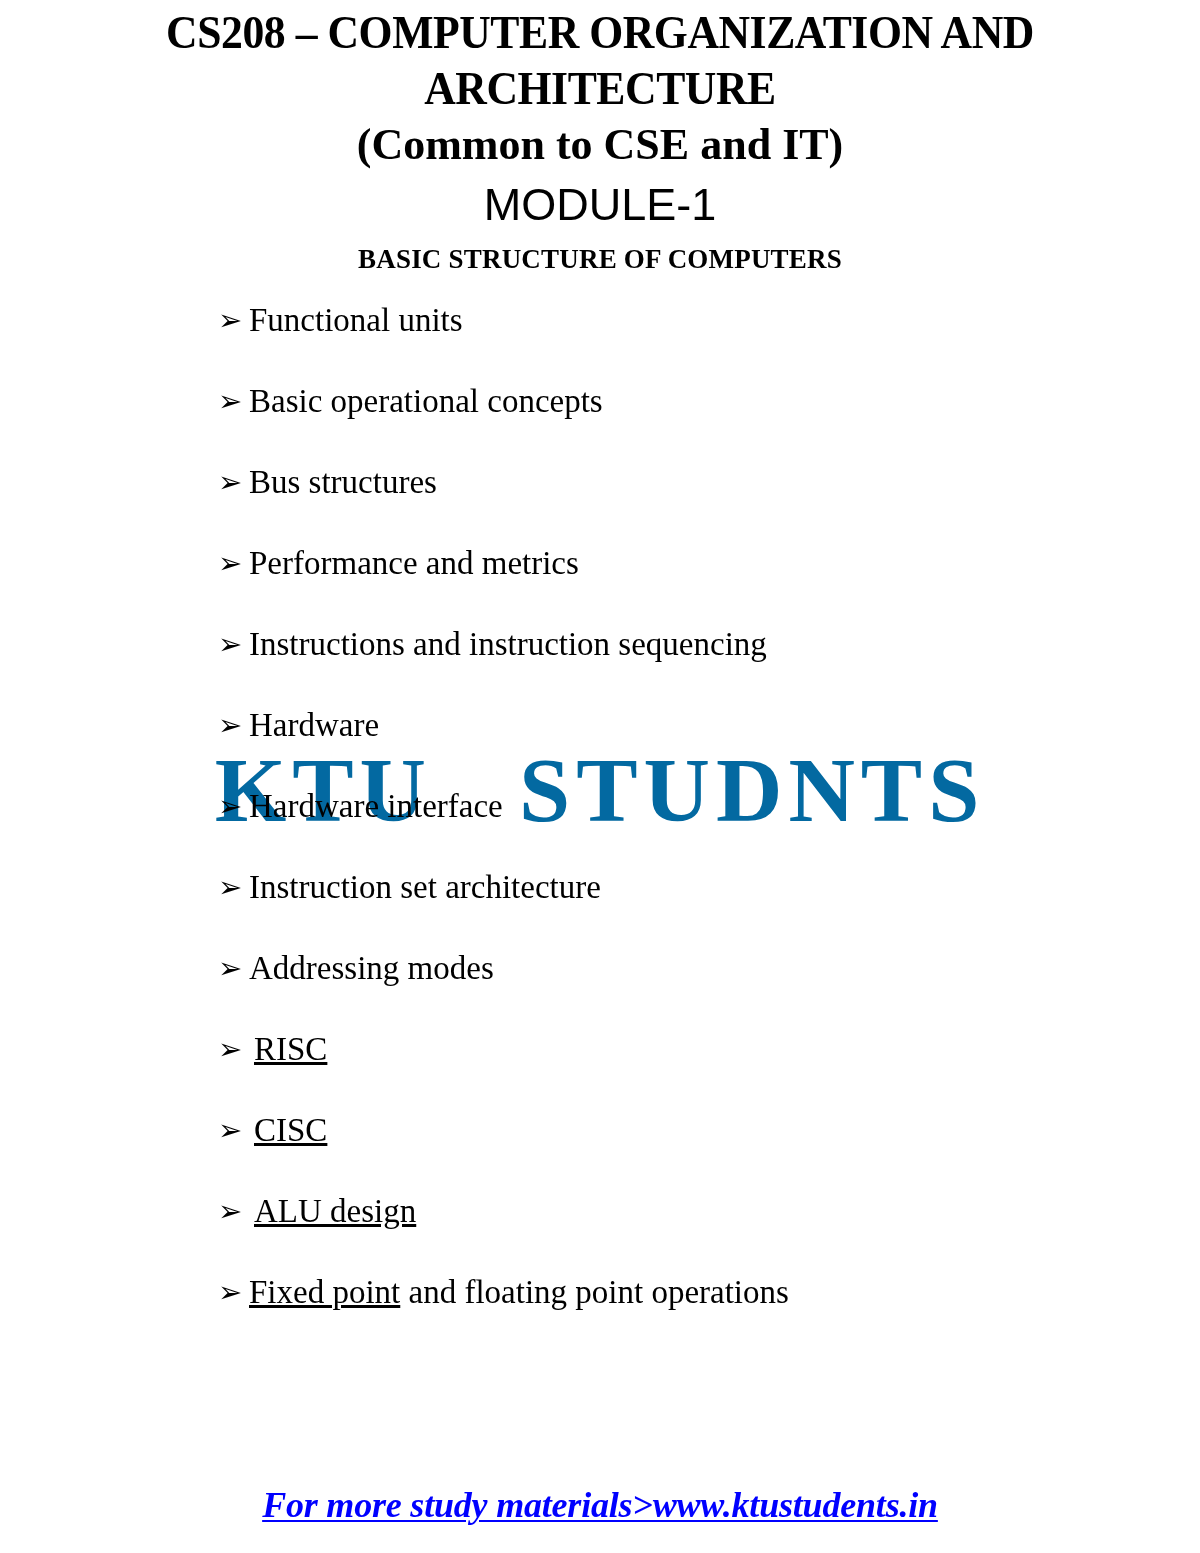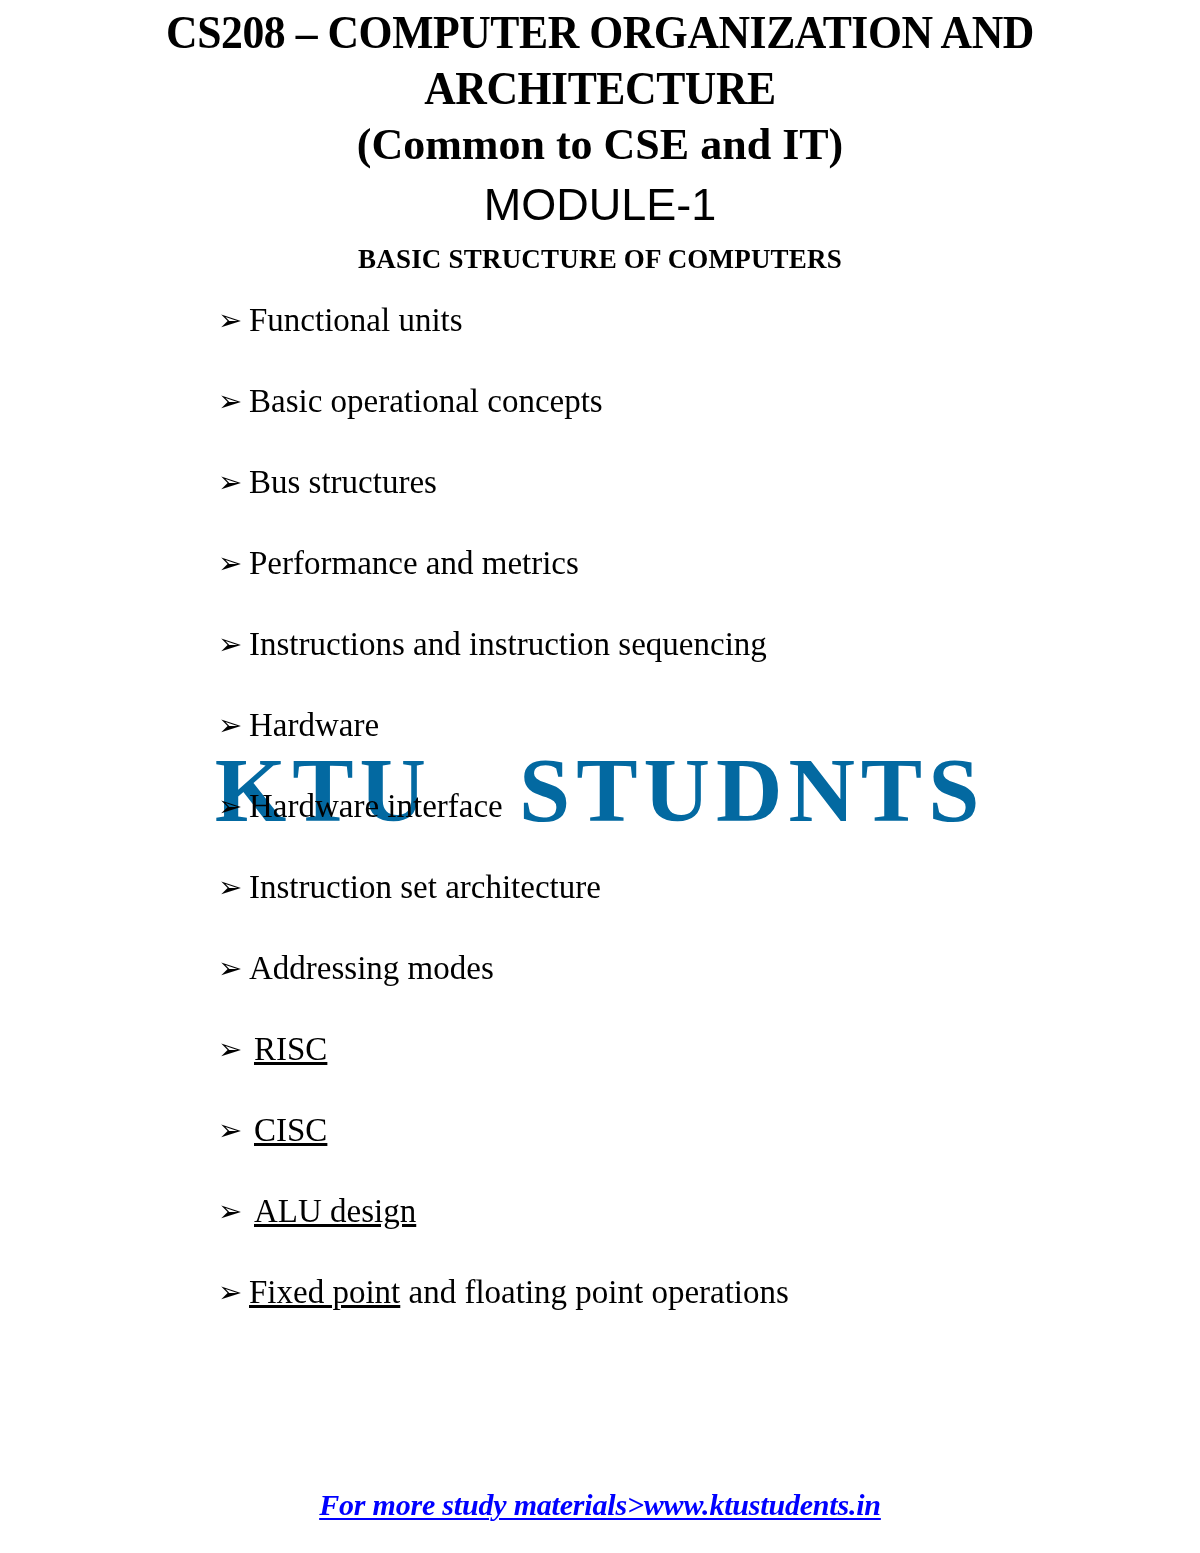--- a/index.html
+++ b/index.html
@@ -138,21 +138,21 @@
     left: 0;
     right: 0;
     top: 1487px;
     text-align: center;
     z-index: 3;
   }
   .footer-link {
     font-family: "Liberation Serif", "DejaVu Serif", serif;
     font-style: italic;
     font-weight: bold;
-    font-size: 30px;
+    font-size: 36px;
     line-height: 36px;
     color: #0000ff;
     text-decoration: underline;
     text-decoration-style: solid;
     text-underline-offset: 3px;
     text-decoration-thickness: 2px;
     letter-spacing: -0.2px;
     white-space: nowrap;
     text-align: right;
   }

